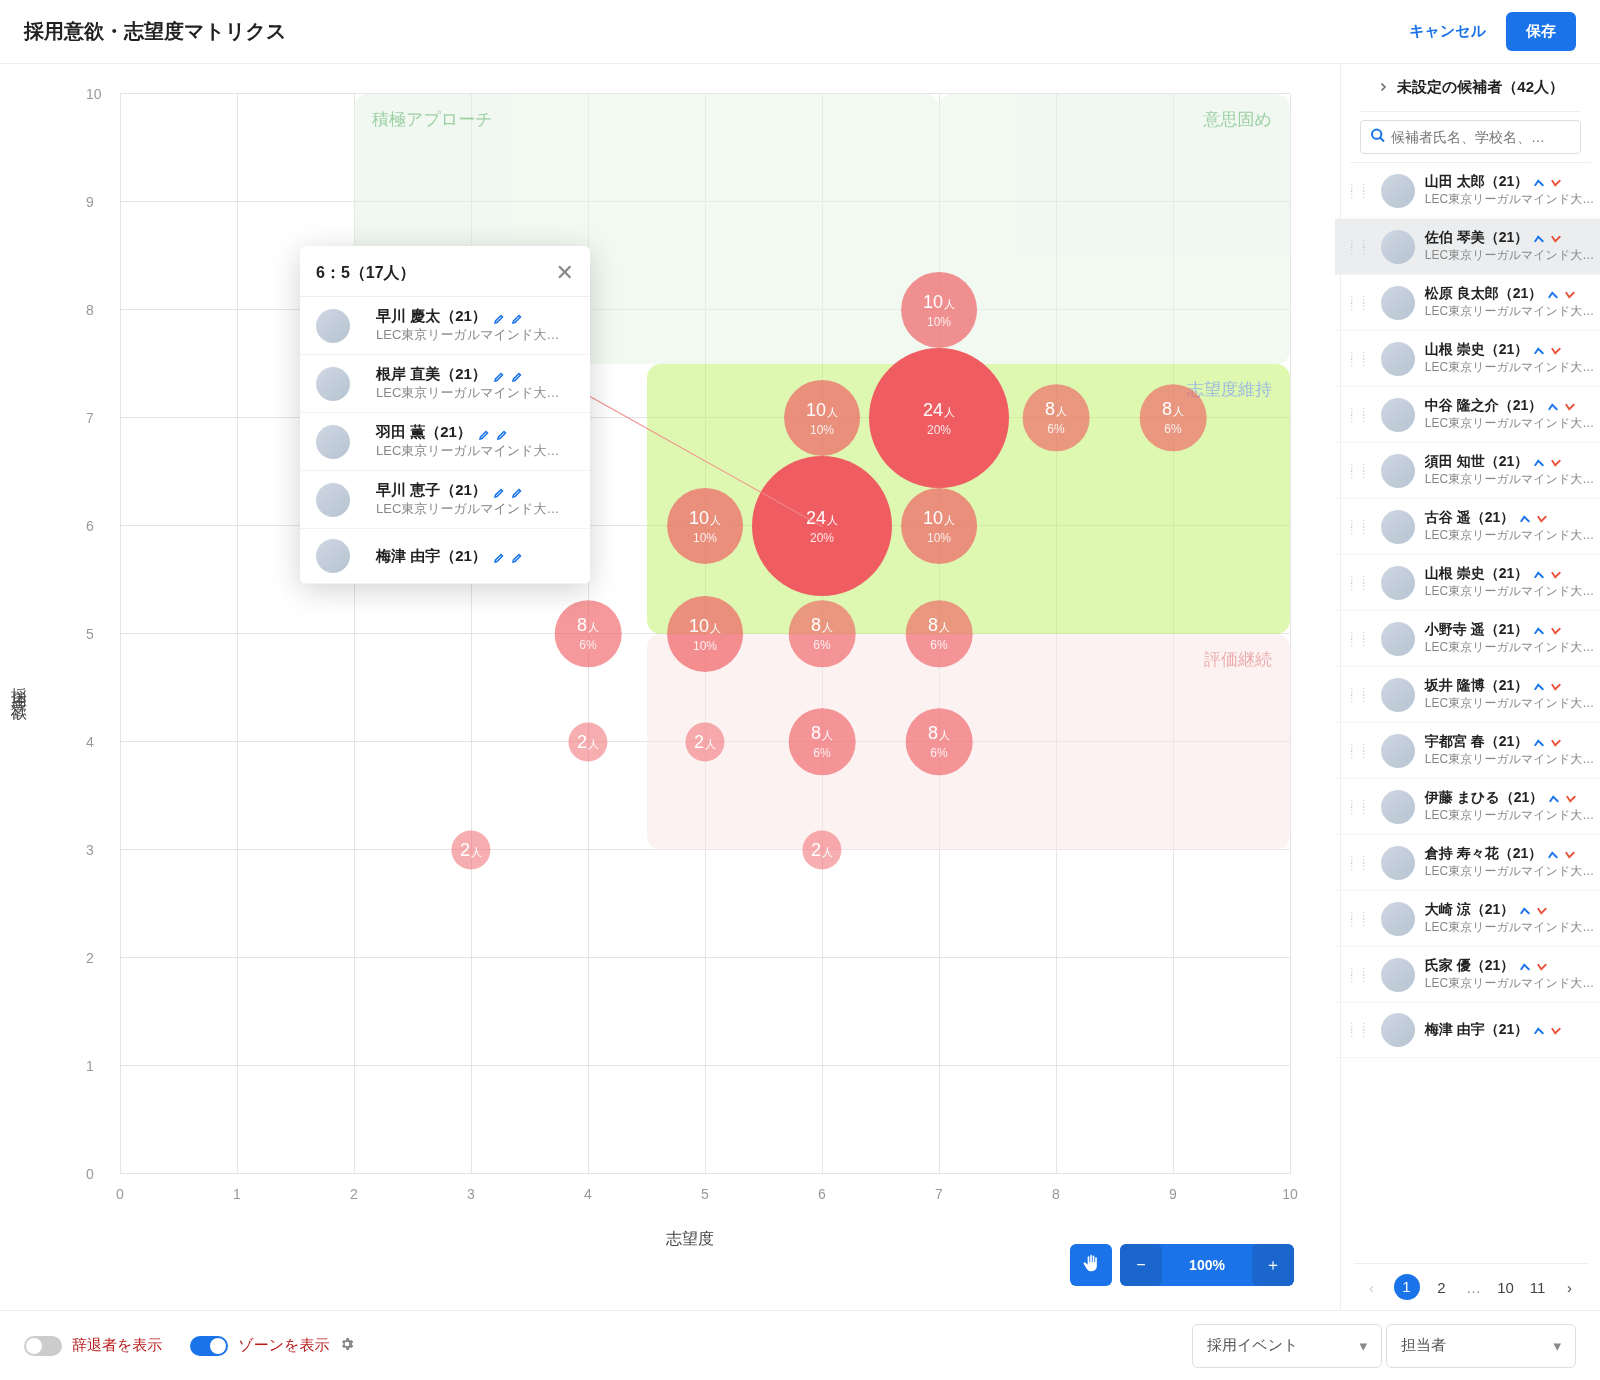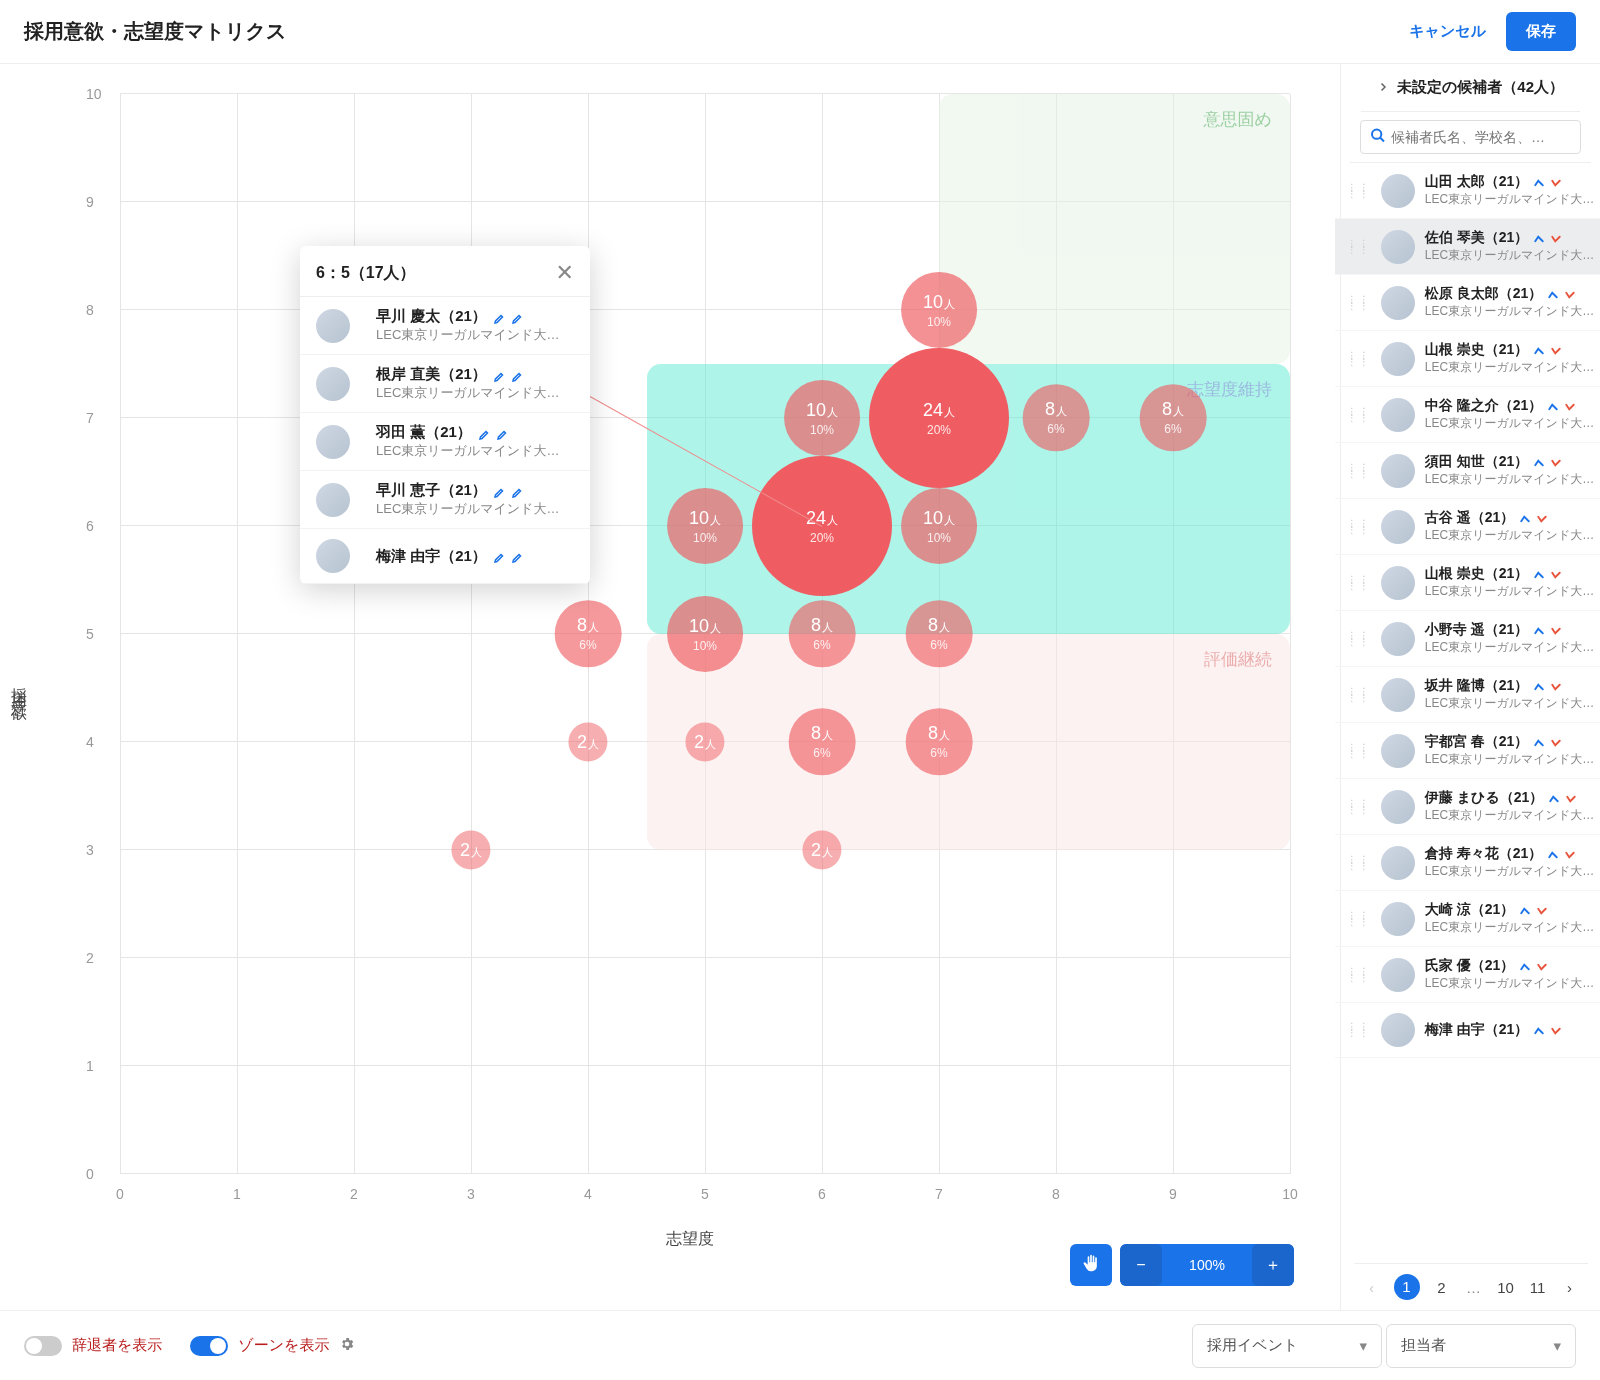--- a/index.html
+++ b/index.html
@@ -23,21 +23,21 @@
   .grid-v, .grid-h { position: absolute; background: #e5e5e5; }
   .grid-v { width: 1px; top: 0; bottom: 0; }
   .grid-h { height: 1px; left: 0; right: 0; }
   .tick-x { position: absolute; bottom: -28px; transform: translateX(-50%); color: #999; font-size: 14px; }
   .tick-y { position: absolute; left: -34px; transform: translateY(50%); color: #999; font-size: 14px; }
   .axis-x-label { position: absolute; bottom: 20px; left: 50%; transform: translateX(-50%); font-size: 16px; color: #444; }
   .axis-y-label { position: absolute; left: 8px; top: 50%; transform: translateY(-50%); font-size: 16px; color: #444; writing-mode: vertical-rl; letter-spacing: 6px; }
 
   .zone { position: absolute; border-radius: 14px; opacity: 0.5; display: flex; padding: 14px 18px; font-size: 17px; font-weight: 500; }
   .zone.green { background: #e3f3e4; color: #3ba048; }
-  .zone.blue  { background: #5eead4; color: #3b78c2; }
+  .zone.blue  { background: #bef264; color: #3b78c2; }
   .zone.red   { background: #fbe6e6; color: #d95b5b; }
   .zone.top-right { justify-content: flex-end; align-items: flex-start; }
   .zone.top-left  { justify-content: flex-start; align-items: flex-start; }
 
   .bubble { position: absolute; border-radius: 50%; transform: translate(-50%, 50%); display: flex; flex-direction: column; align-items: center; justify-content: center; color: #fff; }
   .bubble .count { font-size: 18px; font-weight: 500; }
   .bubble .count .unit { font-size: 11px; margin-left: 1px; }
   .bubble .pct { font-size: 12px; opacity: 0.85; margin-top: 2px; }
 
   
@@ -58,21 +58,21 @@
 
   
   .line { position: absolute; height: 1px; background: #f08a8a; transform-origin: left center; z-index: 5; }
 
   
   .chart-ctrls { position: absolute; right: 46px; bottom: 24px; display: flex; gap: 8px; z-index: 10; }
   .ctrl-btn { height: 42px; border-radius: 6px; border: none; display: flex; align-items: center; justify-content: center; cursor: pointer; font-size: 16px; }
   .ctrl-pan { width: 42px; background: #1a73e8; color: #fff; }
   .zoom-group { display: flex; background: #1a73e8; border-radius: 6px; overflow: hidden; }
   .zoom-btn { width: 42px; background: #1a66cc; color: #fff; }
-  .zoom-label { width: 90px; background: #1a73e8; color: #fff; display: flex; align-items: center; justify-content: center; font-weight: 400; }
+  .zoom-label { width: 90px; background: #1a73e8; color: #fff; display: flex; align-items: center; justify-content: center; font-weight: 700; }
 
   
   .sb-head { padding: 14px 16px; display: flex; align-items: center; gap: 8px; border-bottom: 1px solid #eee; font-weight: 700; font-size: 15px; }
   .sb-head .chev { transform: rotate(0deg); color: #666; }
   .sb-search { position: relative; padding: 8px 10px; border-bottom: 1px solid #eee; }
   .sb-search input { width: 100%; padding: 8px 8px 8px 30px; border: 1px solid #ddd; border-radius: 4px; font-size: 14px; }
   .sb-search .sicon { position: absolute; left: 20px; top: 50%; transform: translateY(-50%); color: #1a73e8; }
   .sb-list { flex: 1; overflow-y: auto; }
   .sb-list::-webkit-scrollbar { width: 8px; }
   .sb-list::-webkit-scrollbar-thumb { background: #bbb; border-radius: 4px; }
@@ -159,20 +159,21 @@
           <div class="grid-h" style="bottom: 648px;"></div>
           <div class="tick-y" style="bottom: 648px;">6</div>
           <div class="grid-h" style="bottom: 756px;"></div>
           <div class="tick-y" style="bottom: 756px;">7</div>
           <div class="grid-h" style="bottom: 864px;"></div>
           <div class="tick-y" style="bottom: 864px;">8</div>
           <div class="grid-h" style="bottom: 972px;"></div>
           <div class="tick-y" style="bottom: 972px;">9</div>
           <div class="grid-h" style="bottom: 1080px;"></div>
           <div class="tick-y" style="bottom: 1080px;">10</div>
+          <div class="zone green top-left" style="left: 234px; width: 585px; bottom: 810px; height: 270px;">積極アプローチ</div>
           <div class="zone green top-right" style="left: 819px; width: 351px; bottom: 810px; height: 270px;">意思固め</div>
           <div class="zone blue top-right" style="left: 526.5px; width: 643.5px; bottom: 540px; height: 270px;">志望度維持</div>
           <div class="zone red top-right" style="left: 526.5px; width: 643.5px; bottom: 324px; height: 216px;">評価継続</div>
           <div class="bubble" style="left: 819px; bottom: 864px; width: 75.8333px; height: 75.8333px; background: rgba(239, 93, 98, 0.68);">
             <div class="count">10<span class="unit">人</span></div>
             <div class="pct">10%</div>
           </div>
           <div class="bubble" style="left: 702px; bottom: 756px; width: 75.8333px; height: 75.8333px; background: rgba(239, 93, 98, 0.68);">
             <div class="count">10<span class="unit">人</span></div>
             <div class="pct">10%</div>

